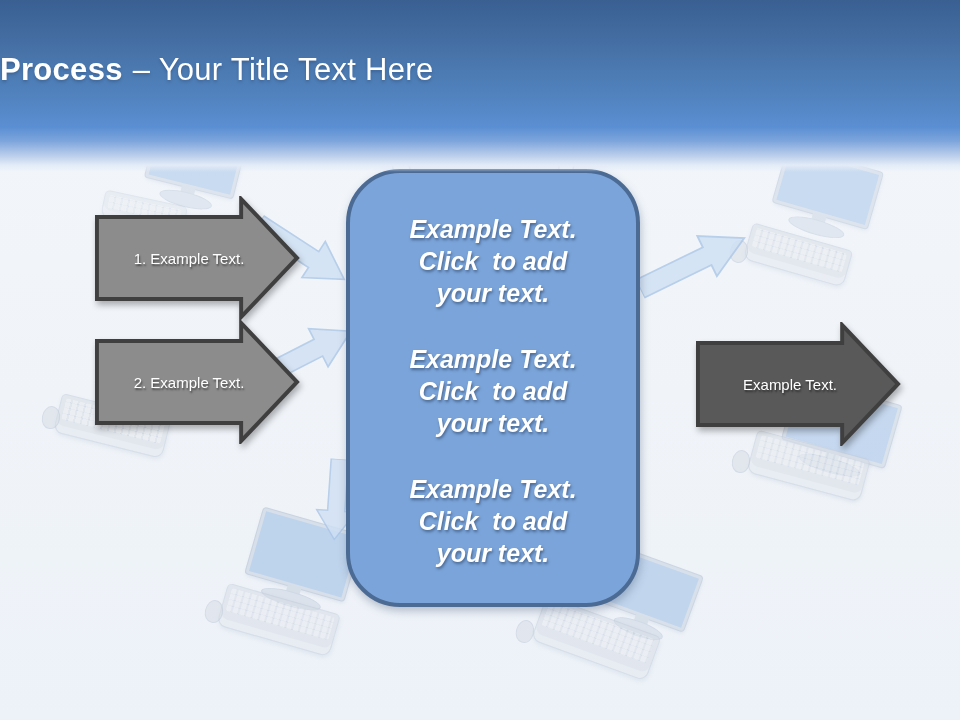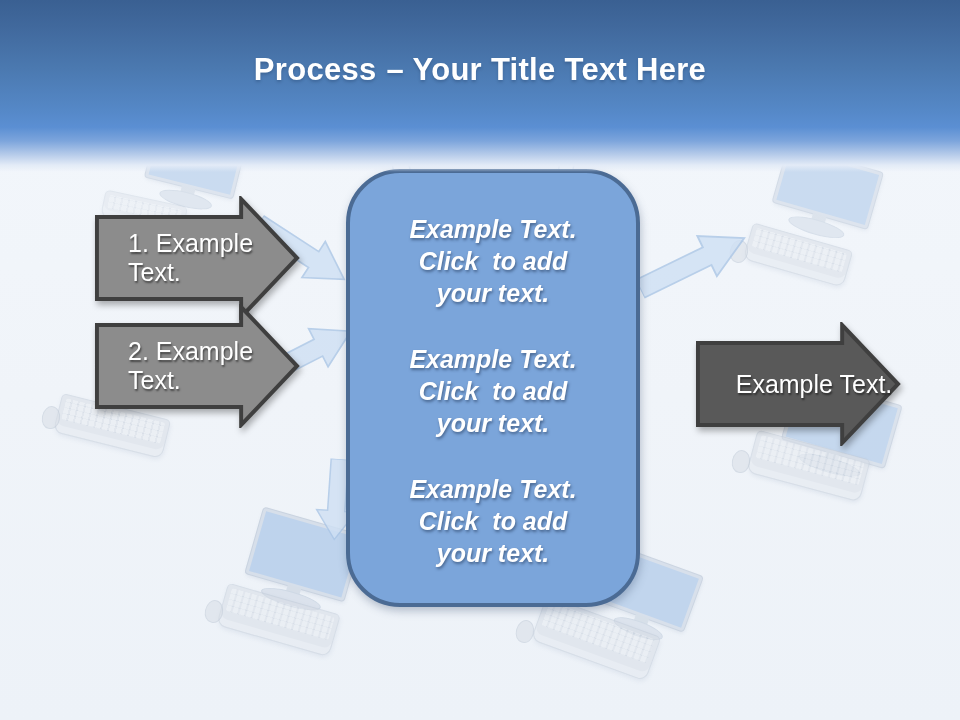--- a/index.html
+++ b/index.html
@@ -10,26 +10,26 @@
   }
   
   .header {
     position:absolute; left:0; top:0; width:100%; height:172px; z-index:5; pointer-events:none;
     background:linear-gradient(180deg,
       #3a6092 0%, #41699d 16%, #4b79b0 40%, #5588c7 64%, #5b8fd3 74%,
       #7da5dc 82%, #b7ccea 90%, #e3ebf7 96%, rgba(242,246,251,0) 100%);
   }
   .title {
     position:absolute; top:52px; left:0; right:0; z-index:6;
-    display:flex; justify-content:center; gap:10px;
+    display:flex; justify-content:flex-start; gap:10px;
     color:#fff; font-size:31px; letter-spacing:.3px;
     text-shadow:0 2px 3px rgba(20,40,70,.25);
   }
   .t-bold { font-weight:700; }
-  .t-rest { font-weight:700; }
+  .t-rest { font-weight:400; }
 
   
   .monitor { position:absolute; opacity:.55; z-index:1; }
   .monitor .scr {
     background:#aac6e8; border:3px solid #cdd7e5; border-radius:3px;
     box-shadow:0 0 0 1px #bac6d6, 1px 2px 4px rgba(120,140,170,.25);
   }
   .monitor .neck { width:14px; height:9px; background:#ccd6e2; margin:-1px auto 0; }
   .monitor .base { width:58%; height:13px; background:#d3dce8; border:1px solid #c2cedd; border-radius:50%; margin:-3px auto 0; }
   .keyboard {
@@ -58,21 +58,21 @@
   .step-arrow {
     position:absolute; left:94px; width:206px; height:124px; z-index:4;
     filter:drop-shadow(2px 4px 3px rgba(0,0,0,.30));
   }
   .step-arrow svg { position:absolute; inset:0; width:100%; height:100%; }
   .step-arrow polygon { fill:var(--step-arrow-fill,#8c8c8c); stroke:var(--step-arrow-border,#3f3f3f); stroke-width:4; }
   .step-arrow.result polygon { fill:var(--result-arrow-fill,#595959); }
   .arrow-label {
     position:absolute; left:10px; width:170px; top:0; bottom:0;
     display:flex; align-items:center; justify-content:center;
-    font-size:25px; color:#fff; text-shadow:1px 2px 2px rgba(0,0,0,.5);margin-left:24px;
+    font-size:15px; color:#fff; text-shadow:1px 2px 2px rgba(0,0,0,.5);
   }
 
   
   .center-box {
     position:absolute; left:346px; top:169px; width:294px; height:438px; z-index:3;
     box-sizing:border-box; border:4px solid var(--box-border,#4b6b94); border-radius:54px;
     background:var(--box-fill,#7ba5da);
     box-shadow:1px 4px 9px rgba(70,90,120,.35);
     padding-top:40px; text-align:center;
   }
@@ -165,21 +165,21 @@
   <svg class="flow up" style="left:540px;top:142px;width:55px;height:36px;transform:rotate(-80deg)" viewBox="0 0 120 56" preserveAspectRatio="none">
       <polygon points="0,17 76,17 76,3 118,28 76,53 76,39 0,39"></polygon>
     </svg>
 
   <div class="step-arrow" style="top:196px">
     <svg viewBox="0 0 210 124" preserveAspectRatio="none">
         <polygon points="3,21 150,21 150,3 207,62 150,121 150,103 3,103"></polygon>
       </svg>
     <span class="arrow-label">1. Example Text.</span>
   </div>
-  <div class="step-arrow" style="top:304px">
+  <div class="step-arrow" style="top:320px">
     <svg viewBox="0 0 210 124" preserveAspectRatio="none">
         <polygon points="3,21 150,21 150,3 207,62 150,121 150,103 3,103"></polygon>
       </svg>
     <span class="arrow-label">2. Example Text.</span>
   </div>
 
   <div class="center-box">
     <p>Example Text.
 Click  to add
 your text.</p>

